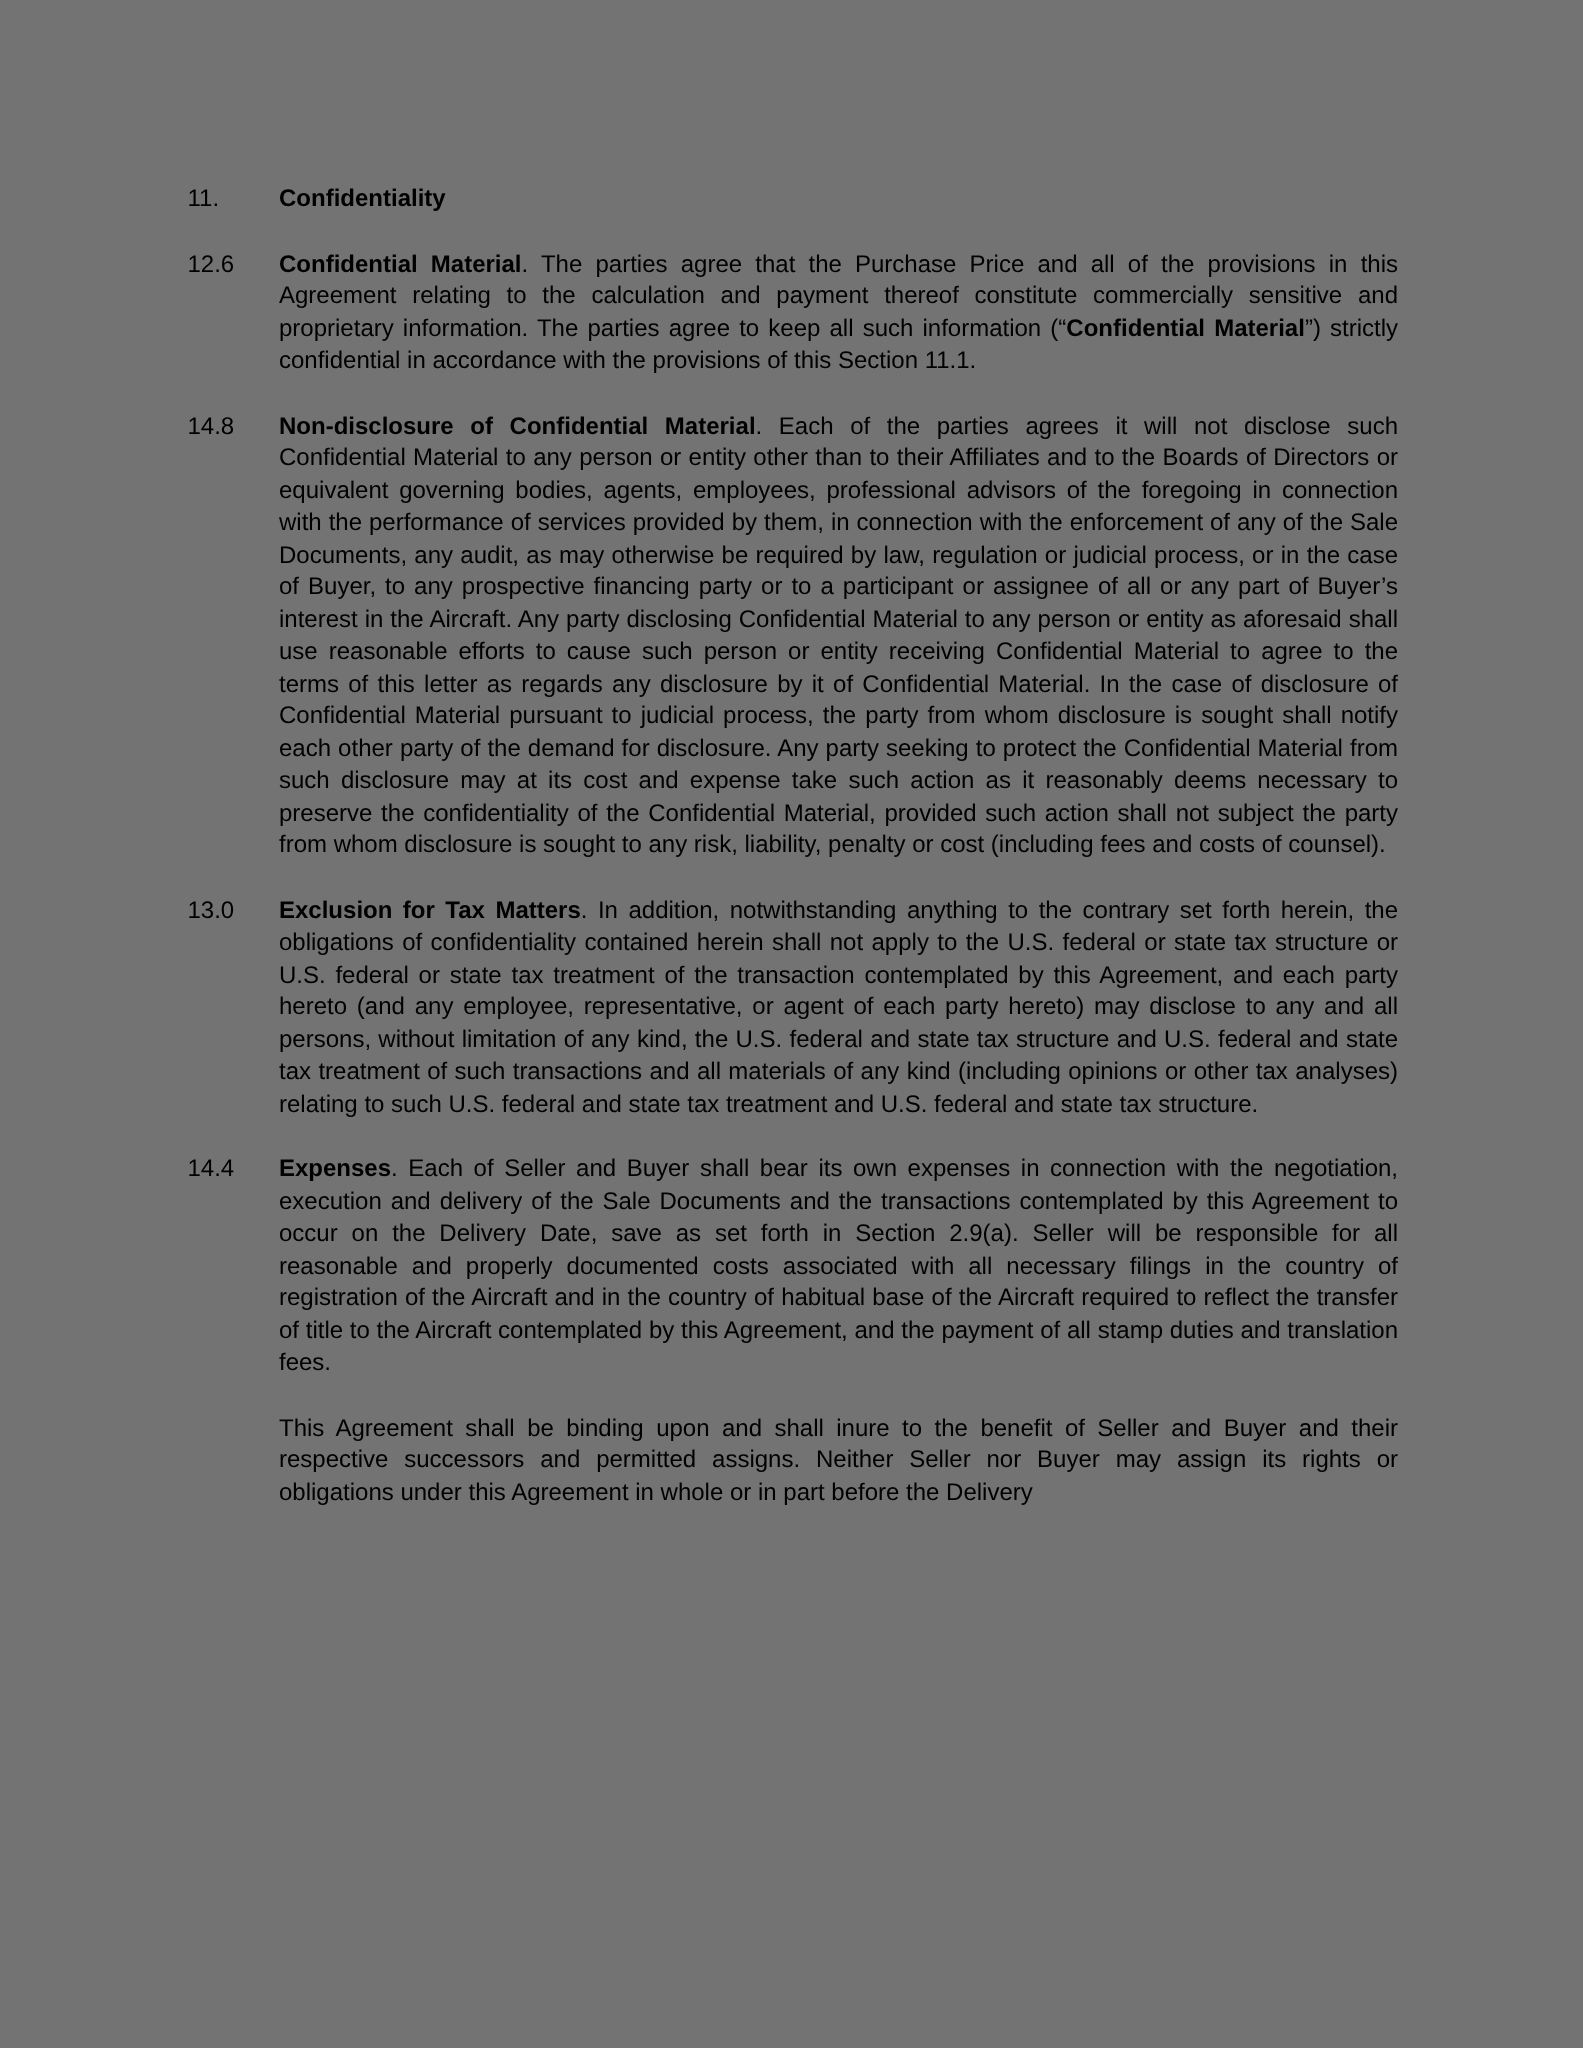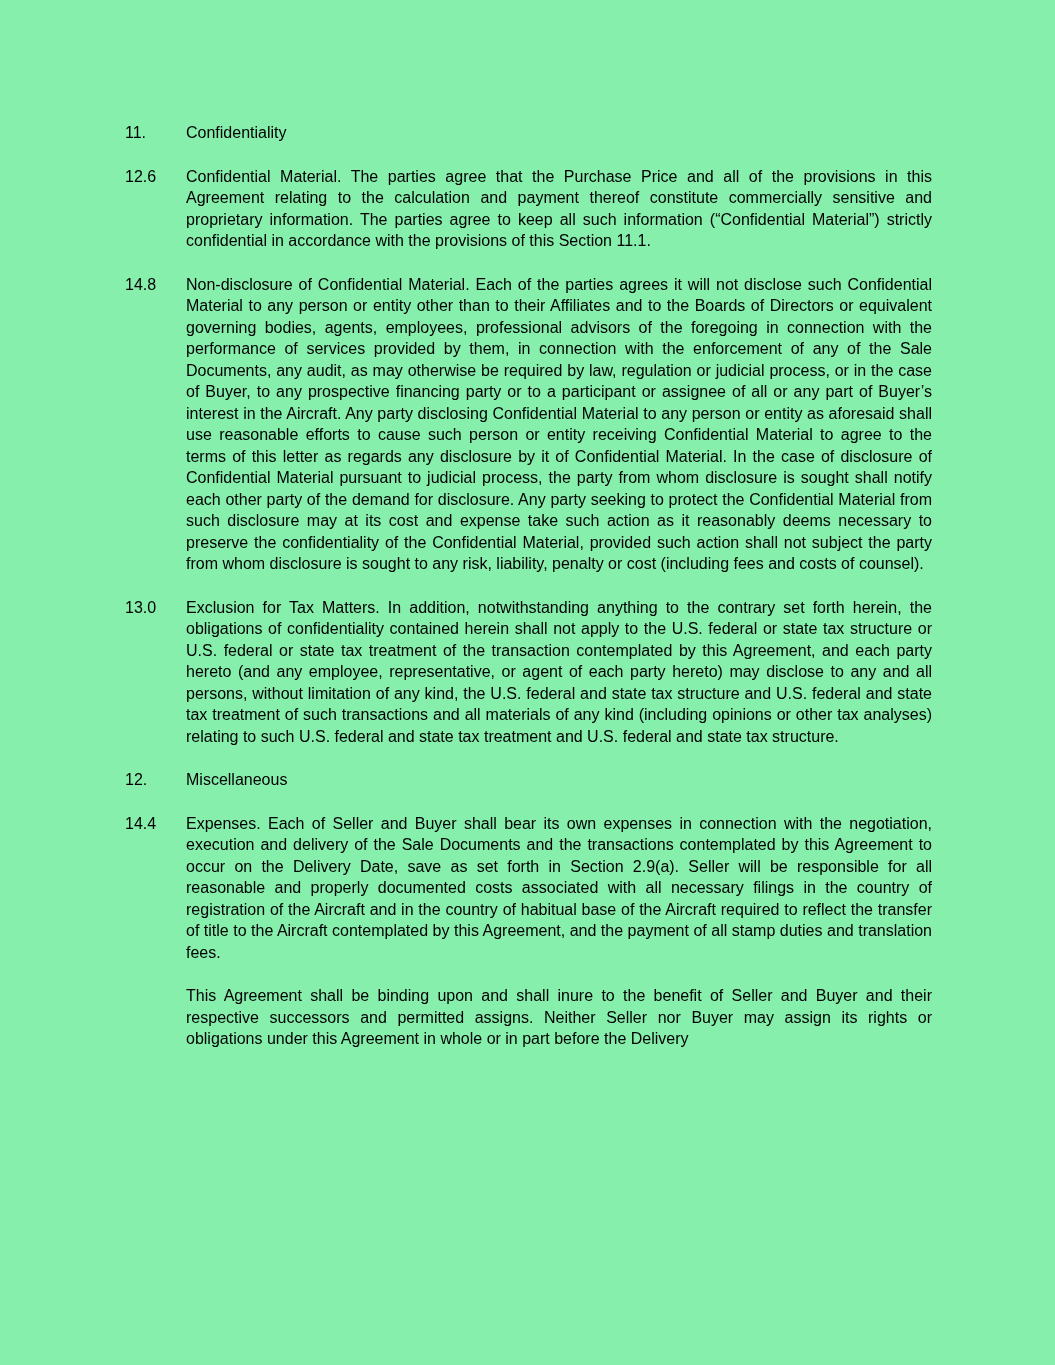--- a/index.html
+++ b/index.html
@@ -8,21 +8,21 @@
     width: 1055px;
     height: 1365px;
     font-family: "Liberation Sans", sans-serif;
     color: #000000;
     position: relative;
   }
   .page {
     position: relative;
     width: 1055px;
     height: 1365px;
-    background: #86efac;
+    background: #737373;
     overflow: hidden;
   }
   .content {
     position: absolute;
     left: 125px;
     top: 122px;
     width: 807px;
   }
   .para {
     position: relative;
@@ -30,21 +30,21 @@
     margin-bottom: 22px;
     font-size: 16px;
     line-height: 21.5px;
     text-align: justify;
   }
   .para .num {
     position: absolute;
     left: 0;
     top: 0;
   }
-  .bold { font-weight: normal; }
+  .bold { font-weight: bold; }
   .page-number {
     position: absolute;
     top: 1266px;
     left: 0;
     width: 100%;
     text-align: center;
     font-size: 15px;
   }
 </style>
 </head>
@@ -66,24 +66,20 @@
     <div class="para">
       <span class="num">14.8</span>
       <span class="bold">Non-disclosure of Confidential Material</span><span>.  Each of the parties agrees it will not disclose such Confidential Material to any person or entity other than to their Affiliates and to the Boards of Directors or equivalent governing bodies, agents, employees, professional advisors of the foregoing in connection with the performance of services provided by them, in connection with the enforcement of any of the Sale Documents, any audit, as may otherwise be required by law, regulation or judicial process, or in the case of Buyer, to any prospective financing party or to a participant or assignee of all or any part of Buyer’s interest in the Aircraft.  Any party disclosing Confidential Material to any person or entity as aforesaid shall use reasonable efforts to cause such person or entity receiving Confidential Material to agree to the terms of this letter as regards any disclosure by it of Confidential Material.  In the case of disclosure of Confidential Material pursuant to judicial process, the party from whom disclosure is sought shall notify each other party of the demand for disclosure.  Any party seeking to protect the Confidential Material from such disclosure may at its cost and expense take such action as it reasonably deems necessary to preserve the confidentiality of the Confidential Material, provided such action shall not subject the party from whom disclosure is sought to any risk, liability, penalty or cost (including fees and costs of counsel).</span>
     </div>
 
     <div class="para">
       <span class="num">13.0</span>
       <span class="bold">Exclusion for Tax Matters</span><span>.  In addition, notwithstanding anything to the contrary set forth herein, the obligations of confidentiality contained herein shall not apply to the U.S. federal or state tax structure or U.S. federal or state tax treatment of the transaction contemplated by this Agreement, and each party hereto (and any employee, representative, or agent of each party hereto) may disclose to any and all persons, without limitation of any kind, the U.S. federal and state tax structure and U.S. federal and state tax treatment of such transactions and all materials of any kind (including opinions or other tax analyses) relating to such U.S. federal and state tax treatment and U.S. federal and state tax structure.</span>
     </div>
 
-    <div class="para">
-      <span class="num">12.</span>
-      <span class="bold">Miscellaneous</span>
-    </div>
 
     <div class="para">
       <span class="num">14.4</span>
       <span class="bold">Expenses</span><span>.  Each of Seller and Buyer shall bear its own expenses in connection with the negotiation, execution and delivery of the Sale Documents and the transactions contemplated by this Agreement to occur on the Delivery Date, save as set forth in Section 2.9(a). Seller will be responsible for all reasonable and properly documented costs associated with all necessary filings in the country of registration of the Aircraft and in the country of habitual base of the Aircraft required to reflect the transfer of title to the Aircraft contemplated by this Agreement, and the payment of all stamp duties and translation fees.</span>
     </div>
 
 
     <div class="para">
       <span>This Agreement shall be binding upon and shall inure to the benefit of Seller and Buyer and their respective successors and permitted assigns.  Neither Seller nor Buyer may assign its rights or obligations under this Agreement in whole or in part before the Delivery</span>
     </div>

